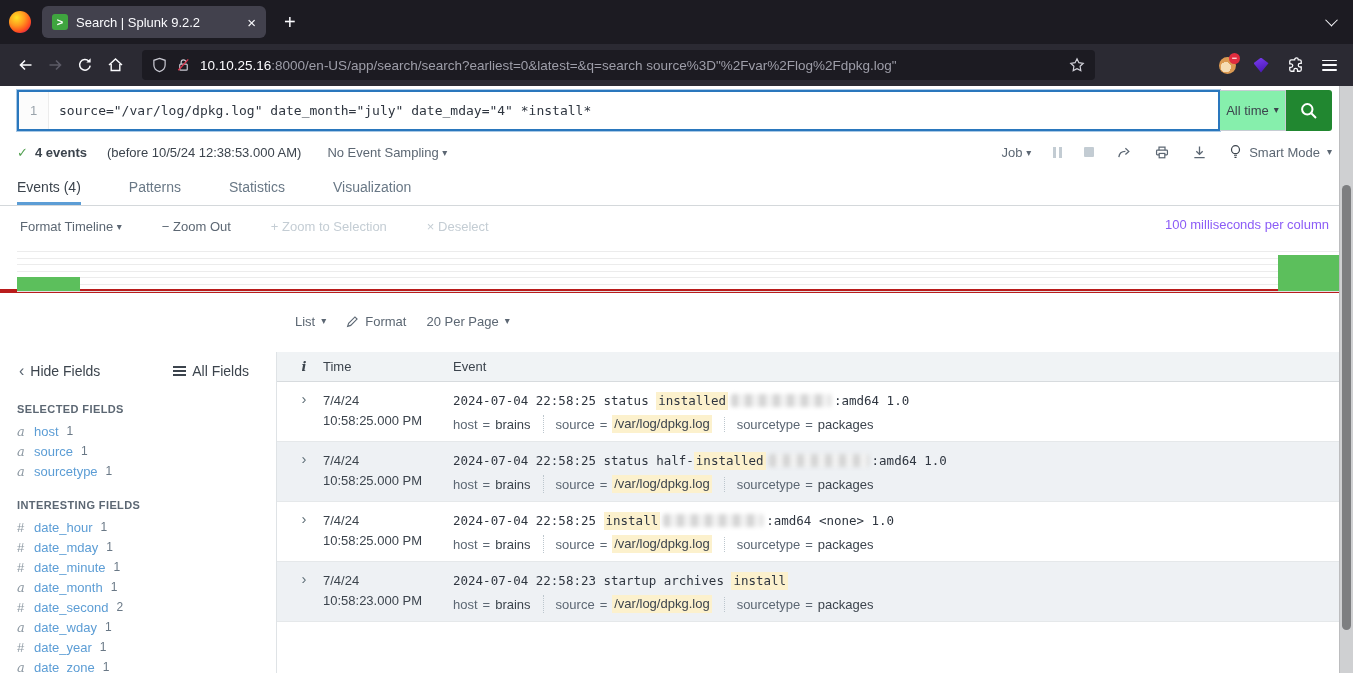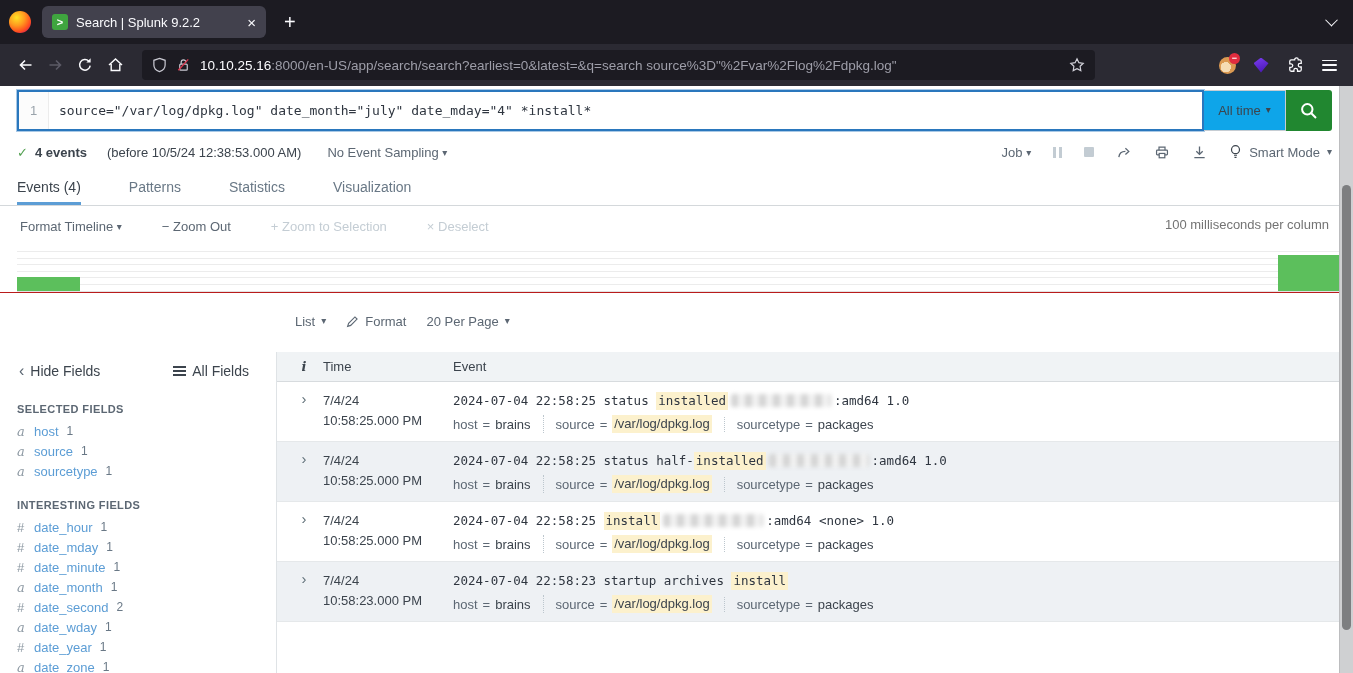--- a/index.html
+++ b/index.html
@@ -45,44 +45,44 @@
   .scrollbar { position:absolute; top:86px; right:0; bottom:0; width:14px; background:#cfd0d2; border-left:1px solid #bcbdbf; }
   .scroll-thumb { position:absolute; top:99px; left:2px; width:9px; height:445px; background:#7d7e80; border-radius:5px; }
 
   .search-row { position:absolute; top:4px; left:17px; right:7px; height:41px; display:flex; }
   .search-box { flex:1; border:2px solid #2a77bd; box-shadow:0 0 0 1px #a9c9e6; background:#fff;
     display:flex; align-items:stretch; min-width:0; }
   .gutter { width:30px; background:#fcfcfc; border-right:1px solid #ececec; color:#9aa3ab;
     display:flex; align-items:center; justify-content:center; font-size:13px; flex:none; }
   .query-input { flex:1; border:0; outline:0; padding:0 10px; font-family:"DejaVu Sans Mono","Liberation Mono",monospace;
     font-size:13px; color:#2f3640; background:transparent; }
-  .timerange { width:82px; border:1px solid #c6cdd3; border-left:0; background:#0ea5e9; color:#3c444d;
+  .timerange { width:66px; border:1px solid #c6cdd3; border-left:0; background:#86efac; color:#3c444d;
     font-size:13px; display:flex; align-items:center; justify-content:center; gap:5px; }
   .search-btn { width:46px; background:#218730; border:0; display:flex; align-items:center; justify-content:center; border-radius:0 3px 3px 0; }
 
   .job-bar { position:absolute; top:53px; left:17px; right:7px; height:26px; display:flex; align-items:center; font-size:13px; }
   .check { color:#53a051; font-weight:bold; margin-right:7px; font-size:13px; }
   .count-bold { font-weight:bold; color:#3c444d; margin-right:20px; }
   .count-detail { color:#3c444d; }
   .sampling { color:#5c6773; margin-left:26px; }
   .job-right { margin-left:auto; display:flex; align-items:center; gap:22px; color:#5c6773; }
   .caret { font-size:10px; position:relative; top:-1px; }
   .icon-pause { display:flex; gap:3px; } .icon-pause i { width:3px; height:11px; background:#c3ccd3; }
   .icon-stop { width:10px; height:10px; background:#c3ccd3; border-radius:1px; }
   .smart { display:flex; align-items:center; gap:7px; color:#5c6773; }
 
   .tabs-row { position:absolute; top:90px; left:0; right:0; height:30px; border-bottom:1px solid #d4d8db;
     padding-left:17px; display:flex; gap:48px; align-items:flex-end; }
   .rtab { font-size:14px; color:#697886; padding-bottom:7px; border-bottom:3px solid transparent; }
   .rtab.active { color:#3c444d; border-bottom-color:#5c9dd5; }
 
-  .timeline { position:absolute; top:120px; left:0; right:0; height:87px; border-bottom:1px solid #b91c1c; }
+  .timeline { position:absolute; top:120px; left:0; right:0; height:87px; border-bottom:4px solid #b91c1c; }
   .tl-controls { position:absolute; top:13px; left:20px; display:flex; gap:40px; font-size:13px; color:#5c6773; }
   .tl-disabled { color:#c4cdd4; }
-  .tl-scale { position:absolute; top:11px; right:10px; font-size:13px; color:#737373; }
+  .tl-scale { position:absolute; top:11px; right:10px; font-size:13px; color:#8b5cf6; }
   .tl-chart { position:absolute; left:17px; right:0; top:45px; height:41px; border-bottom:1px solid #e3e3e3;
     background:repeating-linear-gradient(to bottom,#ececec 0 1px,transparent 1px 6.6px); }
   .tl-bar { position:absolute; bottom:0; background:#5cbf5c; }
   .tl-bar.left { left:0; width:63px; }
   .tl-bar.right { right:0; width:61px; }
 
   .results-controls { position:absolute; top:228px; left:295px; display:flex; gap:20px; font-size:13px; color:#5c6773; align-items:center; }
   .rc-item { display:flex; align-items:center; gap:6px; }
 
   .content { position:absolute; top:266px; left:0; right:0; bottom:0; display:flex; }

